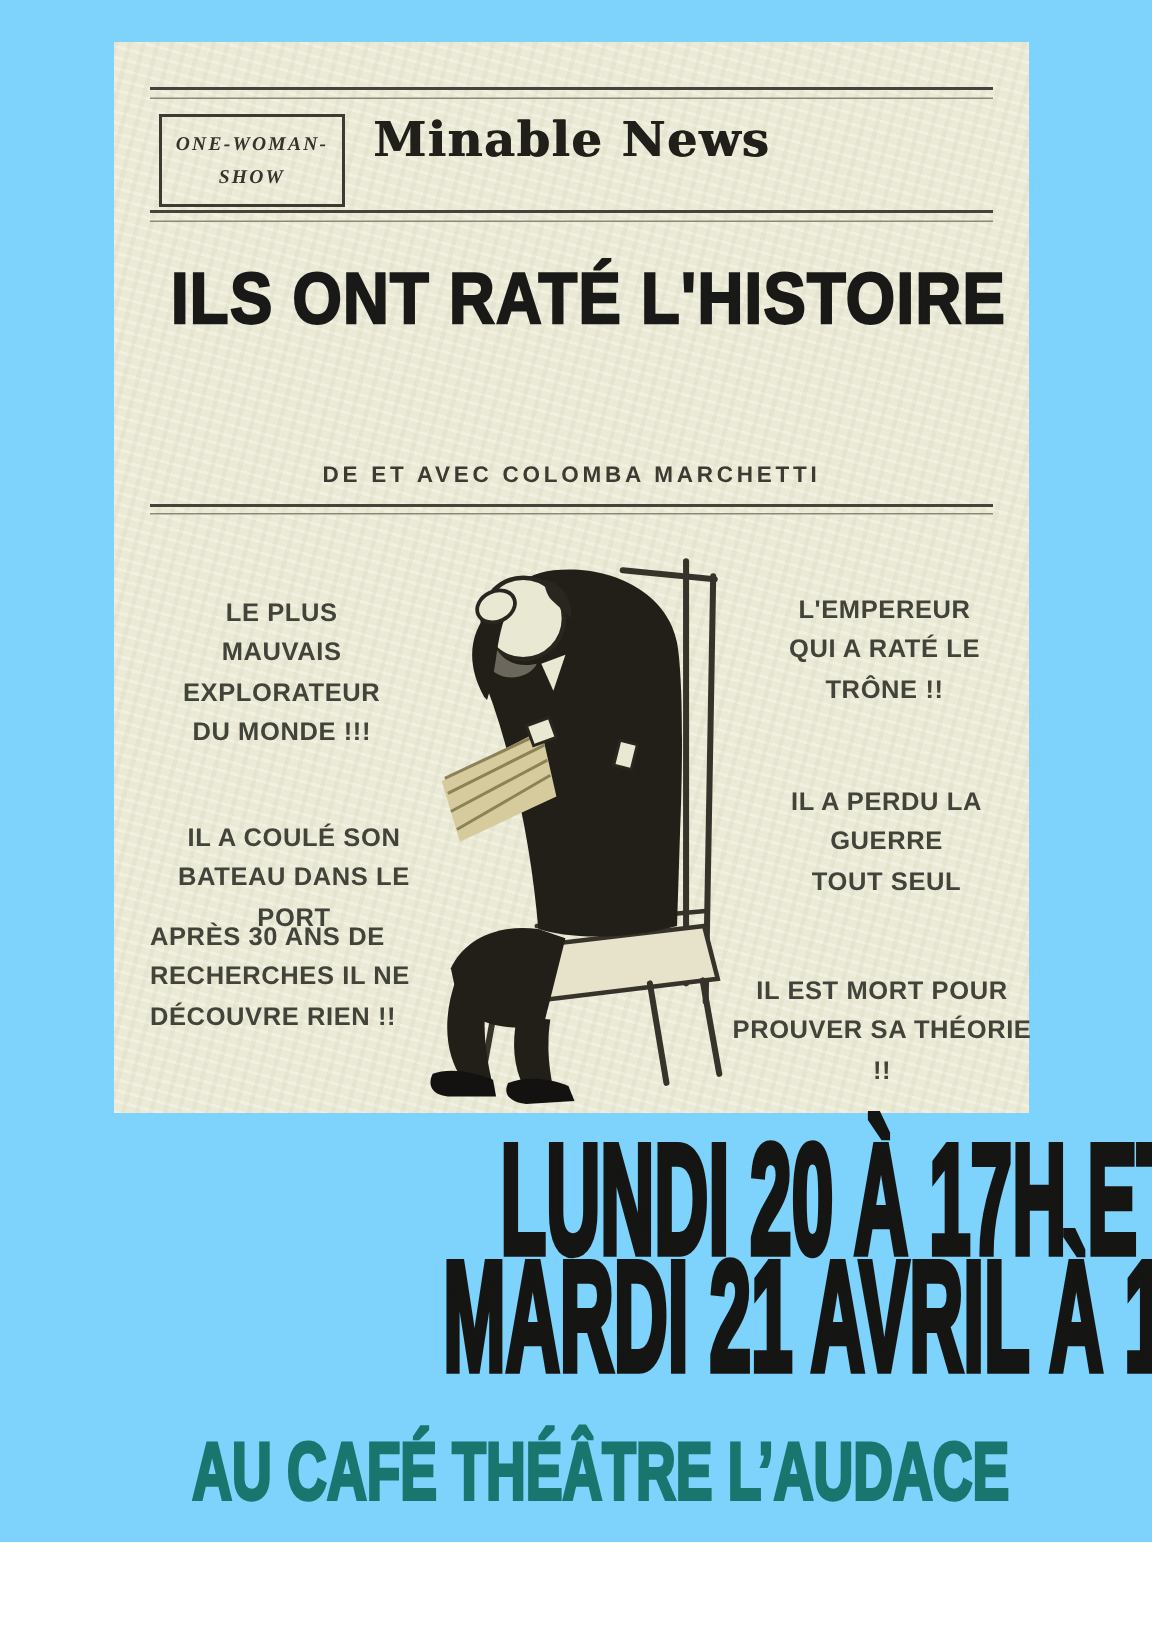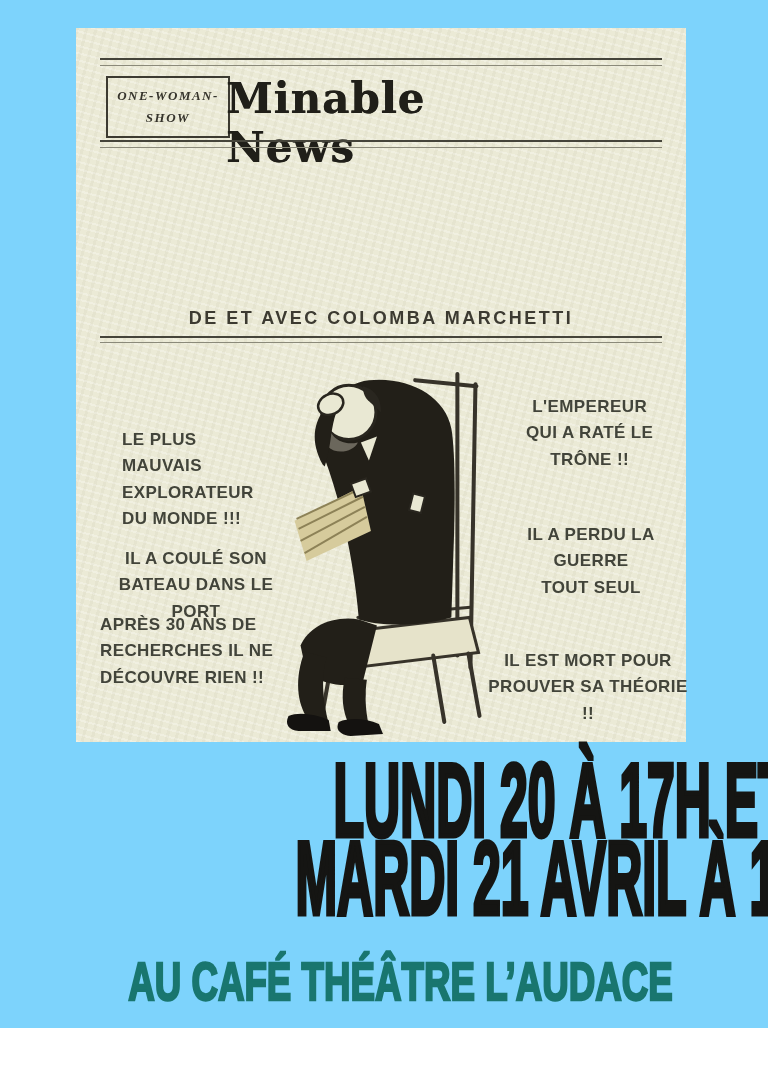--- a/index.html
+++ b/index.html
@@ -22,46 +22,46 @@
   .rule-byline{top:308px;height:4px;}
   .badge{
     position:absolute;top:48px;width:120px;height:58px;border:2px solid #3c3a31;
     display:flex;align-items:center;justify-content:center;text-align:center;
     font-family:"Liberation Serif",serif;font-style:italic;font-weight:bold;
     font-size:13px;line-height:1.7;letter-spacing:1.5px;color:#35332b;white-space:pre-line;
   }
   .badge-left{left:30px;}
   .badge-right{right:30px;}
   .masthead-title{
-    position:absolute;left:150px;right:150px;top:46px;
-    font-family:"DejaVu Serif",serif;font-weight:bold;font-size:42px;color:#201f19;
+    position:absolute;left:150px;right:150px;top:46px;text-align:center;
+    font-family:"DejaVu Serif",serif;font-weight:bold;font-size:32px;color:#201f19;
     letter-spacing:1px;text-shadow:0.6px 0 0 #201f19;
   }
   .headline{
     position:absolute;left:0;right:0;top:144px;text-align:center;
     font-size:48px;font-weight:bold;color:#191917;white-space:nowrap;
   }
   .headline .squeeze{display:inline-block;transform:scaleX(0.88);transform-origin:50% 50%;
     -webkit-text-stroke:1.6px #191917;letter-spacing:1px;}
   .subheadline{
     position:absolute;left:0;right:0;top:220px;text-align:center;
     font-family:"Liberation Serif",serif;font-weight:bold;font-size:31px;color:#45443a;
     white-space:nowrap;
   }
   .subheadline .squeeze{display:inline-block;transform:scaleX(0.84);transform-origin:50% 50%;}
   .byline{
     position:absolute;left:0;right:0;top:280px;text-align:center;
-    font-size:18px;font-weight:bold;letter-spacing:2.5px;color:#3c3a31;
+    font-size:15px;font-weight:bold;letter-spacing:2.5px;color:#3c3a31;
   }
   
   .callout{
     position:absolute;font-weight:bold;font-size:17px;line-height:1.55;
     color:#42443a;white-space:pre-line;letter-spacing:0.4px;
   }
-  .c-l1{left:46px;top:368px;text-align:left;margin-top:31px;}
+  .c-l1{left:46px;top:368px;text-align:center;}
   .c-l2{left:18px;top:518px;width:204px;text-align:center;}
   .c-l3{left:24px;top:584px;width:204px;}
   .c-r1{left:450px;top:366px;text-align:center;}
   .c-r2{left:418px;top:494px;width:194px;text-align:center;}
   .c-r3{left:410px;top:620px;width:204px;text-align:center;}
   .illustration{position:absolute;left:188px;top:326px;width:242px;height:382px;}
   
   .bigline{
     position:absolute;left:0;right:0;text-align:center;white-space:nowrap;
     font-weight:bold;color:#151513;font-size:104px;line-height:1;
@@ -93,20 +93,23 @@
 
   <div class="paper">
     <div class="rule rule-top"></div>
 
     <div class="badge badge-left">ONE-WOMAN-
 SHOW</div>
     <div class="masthead-title">Minable News</div>
 
     <div class="rule rule-mid"></div>
 
+    <div class="headline">
+      <span class="squeeze">ILS ONT RATÉ L'HISTOIRE</span>
+    </div>
     <div class="byline">DE ET AVEC COLOMBA MARCHETTI</div>
     <div class="rule rule-byline"></div>
 
     <svg class="illustration" viewBox="0 0 240 380" xmlns="http://www.w3.org/2000/svg">
 
       <g stroke="#37332a" stroke-width="4" fill="none" stroke-linecap="round">
         <path d="M150 26 L211 32"></path>
         <path d="M192 20 L192 300"></path>
         <path d="M210 30 L205 312"></path>
         <path d="M175 118 L173 252"></path>

